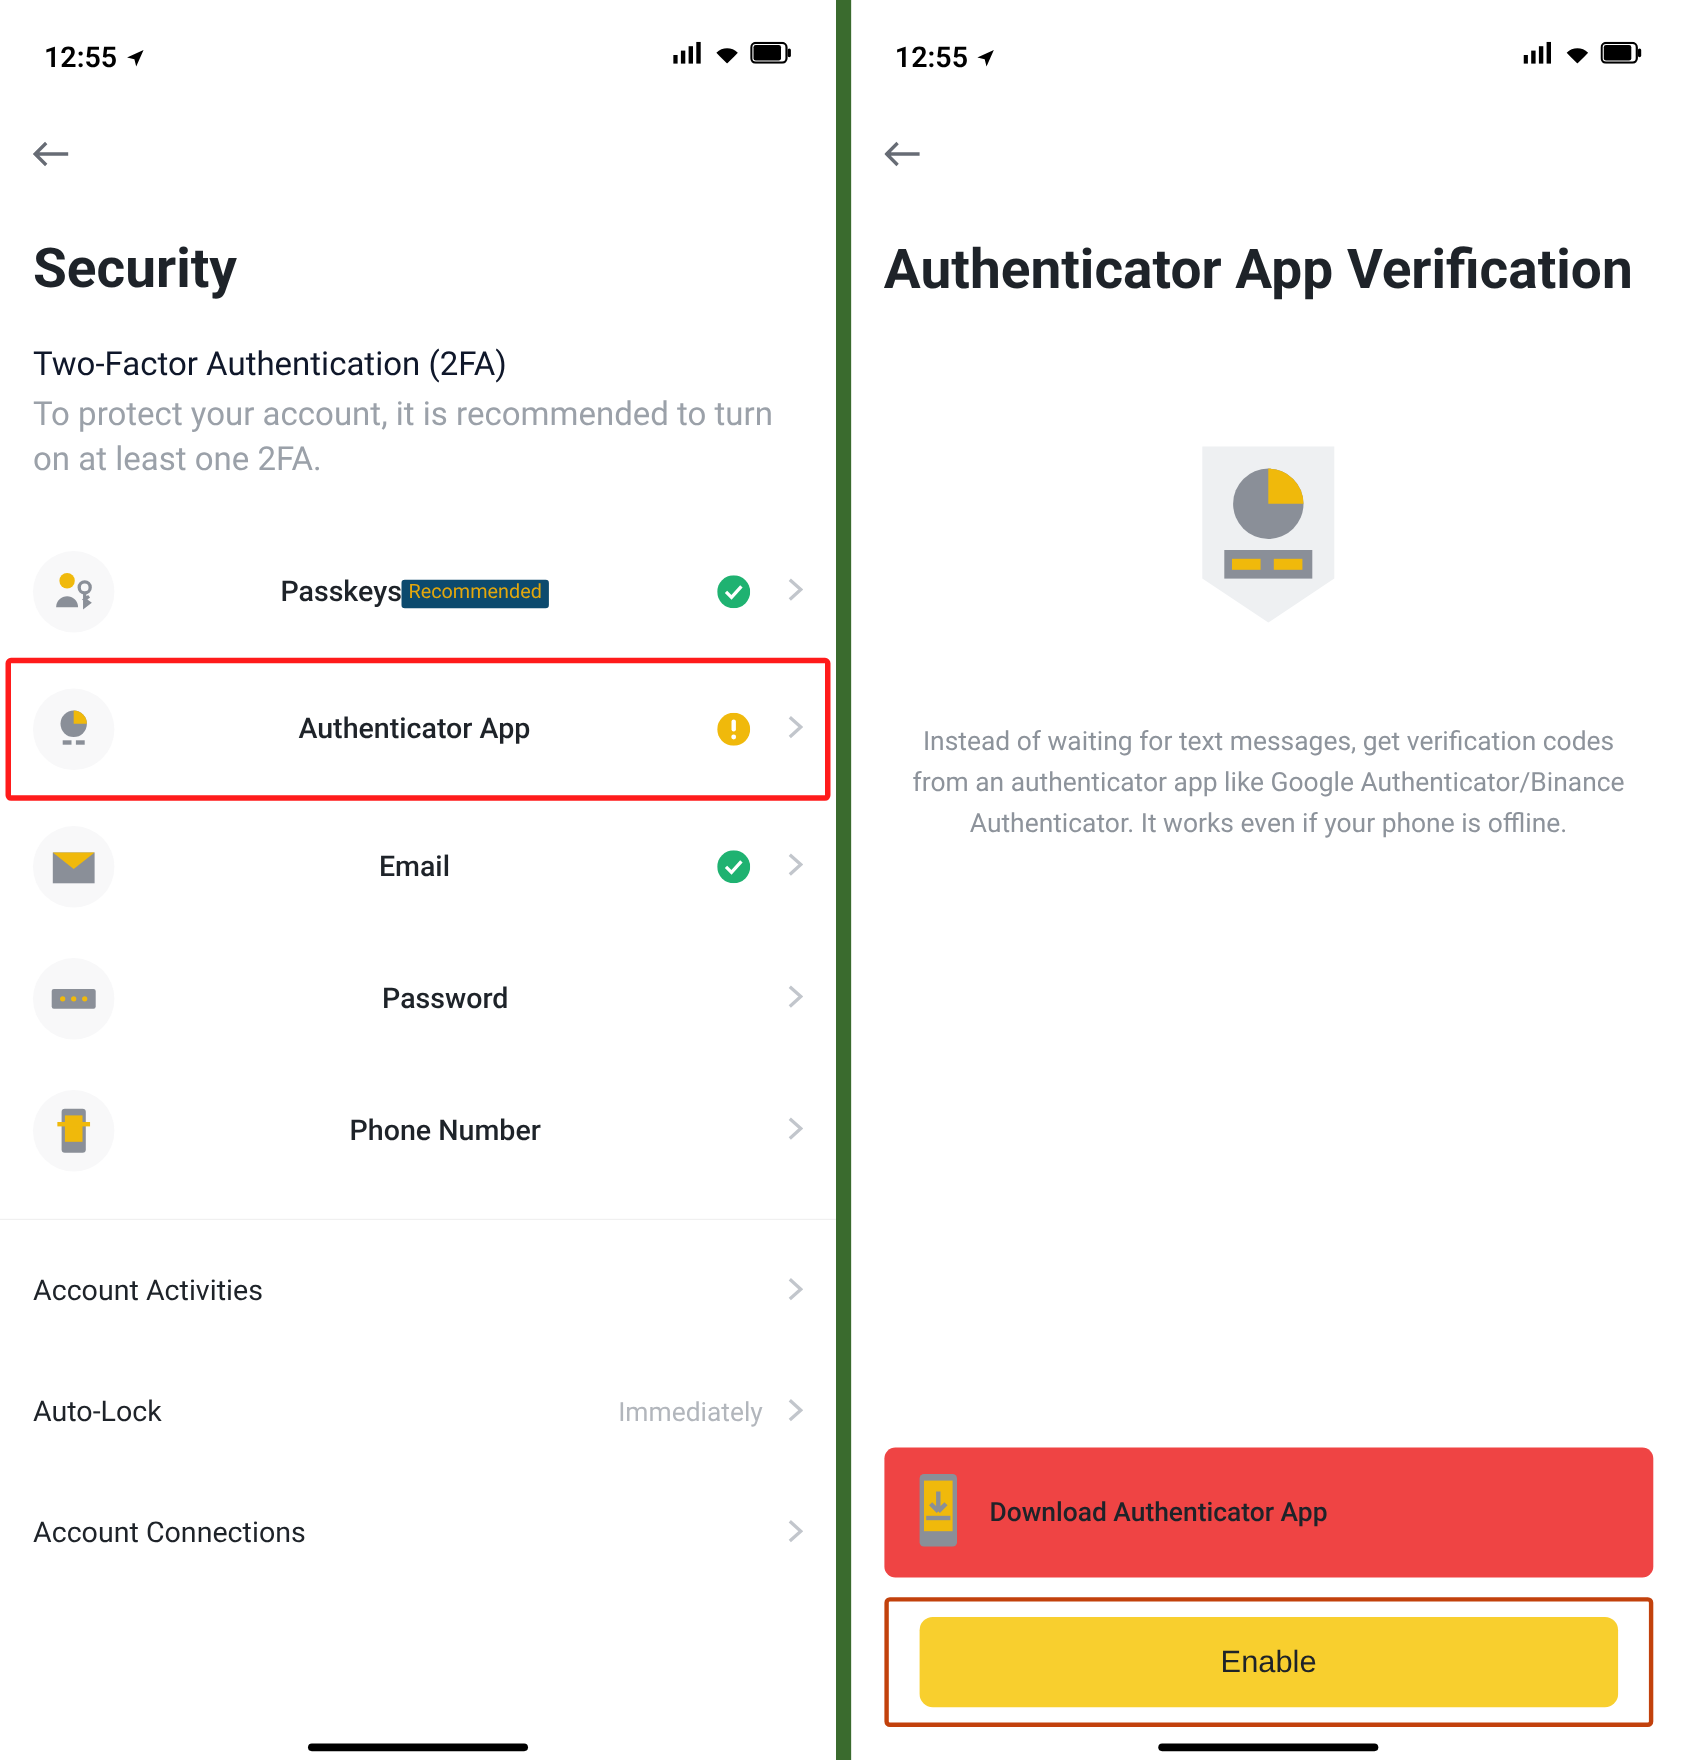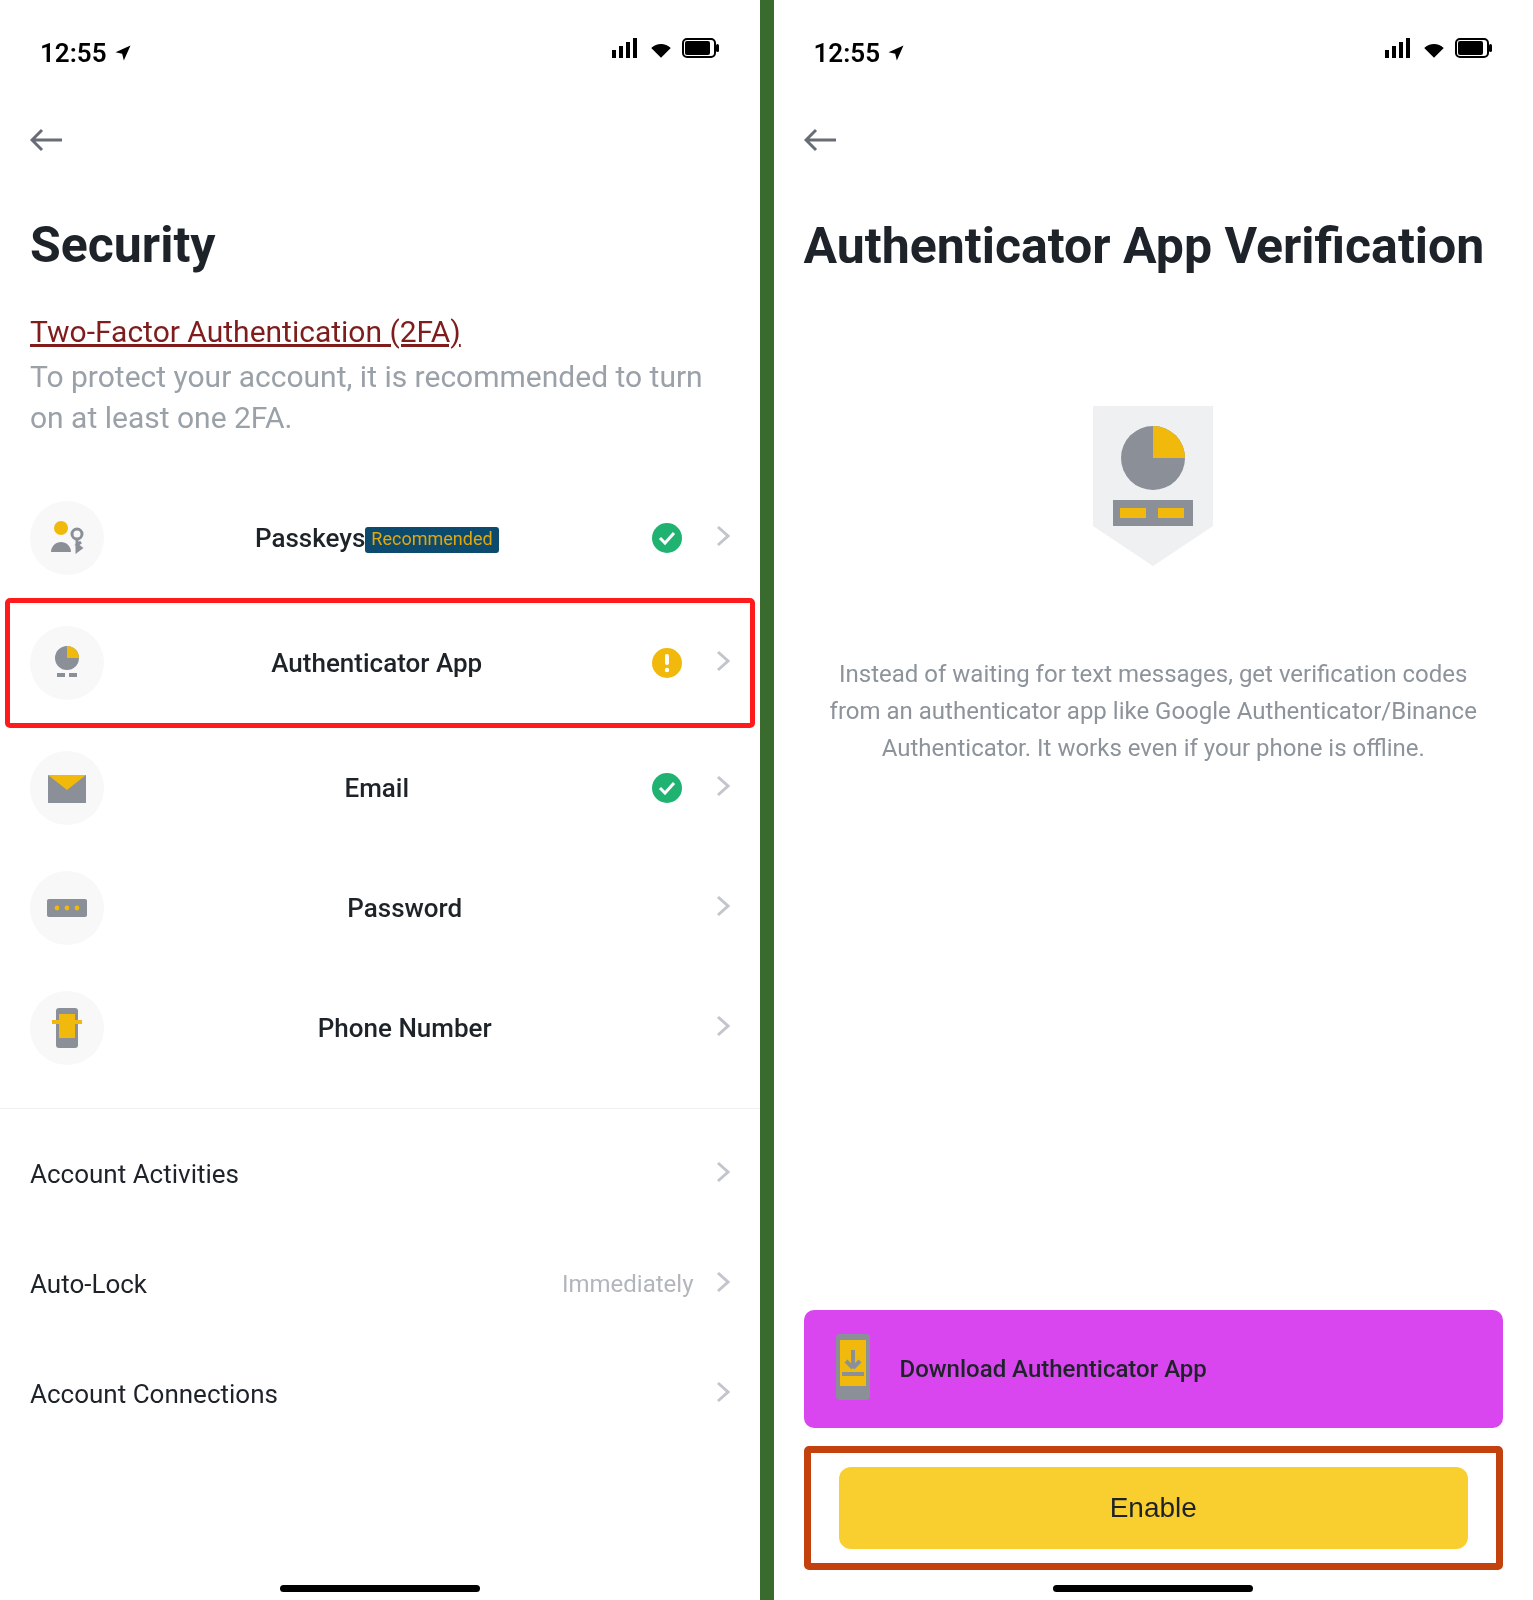--- a/index.html
+++ b/index.html
@@ -45,23 +45,22 @@
   .page-title {
     font-size: 50px;
     font-weight: 700;
     color: #1e2329;
     margin: 30px 0 40px 0;
   }
   .page-title.multiline { line-height: 1.2; }
   .section-title {
     font-size: 30px;
     font-weight: 400;
-    color: #7f1d1d;
+    color: #0f172a;
     margin-bottom: 8px;
-    text-decoration: underline;
   }
   .section-desc {
     font-size: 30px;
     color: #9ba1a9;
     line-height: 1.35;
     margin-bottom: 40px;
   }
   
   .item {
     display: flex;
@@ -107,29 +106,29 @@
     font-size: 24px;
     color: #8d939b;
     text-align:center;
     line-height:1.55;
     padding: 0 10px;
   }
   .bottom-area {
     position:absolute; bottom:30px; left:30px; right:30px;
   }
   .download-row {
-    background:#d946ef;
+    background:#ef4444;
     border-radius:10px;
     display:flex; align-items:center; gap:22px;
     padding: 22px 24px;
     margin-bottom: 18px;
   }
   .download-row .dl-label { font-size:24px; font-weight:500; color:#1e2329;}
   .enable-wrap {
-    border: 7px solid #c2410c;
+    border: 4px solid #c2410c;
     border-radius:5px;
     padding: 14px 28px;
   }
   .enable-btn {
     background:#f8cf2e;
     border:none;
     width:100%;
     height:82px;
     border-radius:12px;
     font-size:28px;

